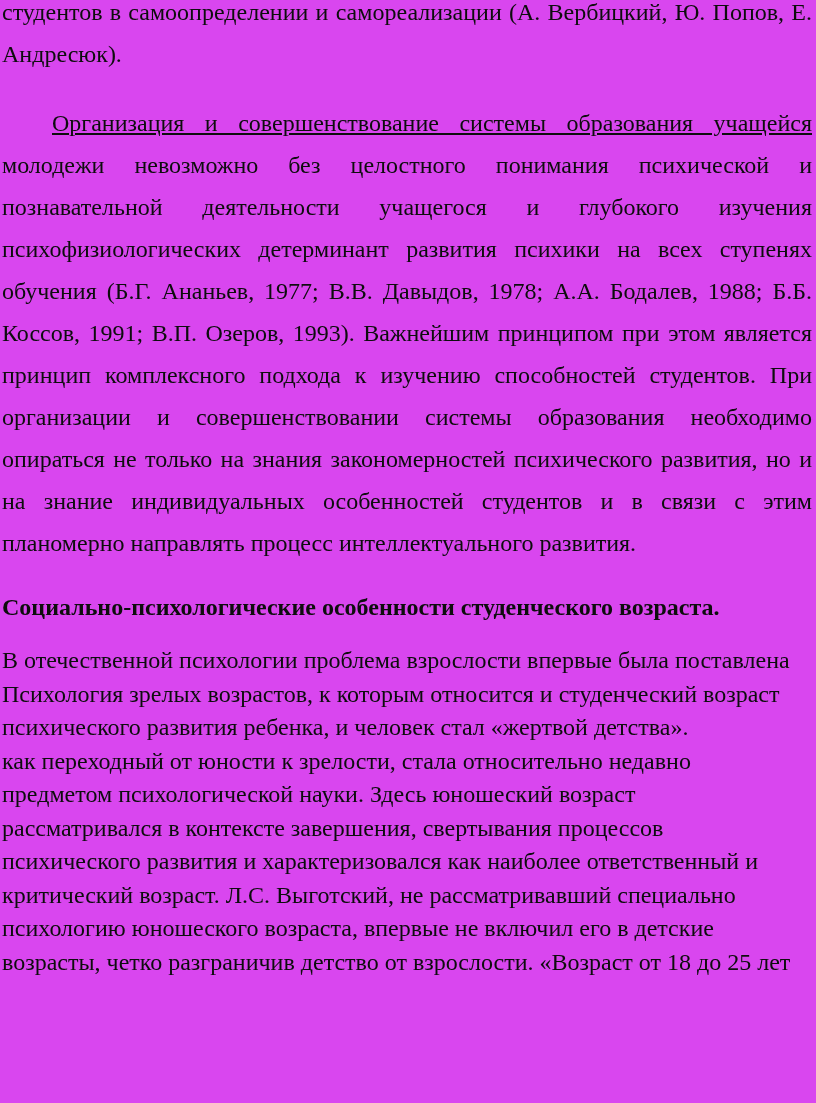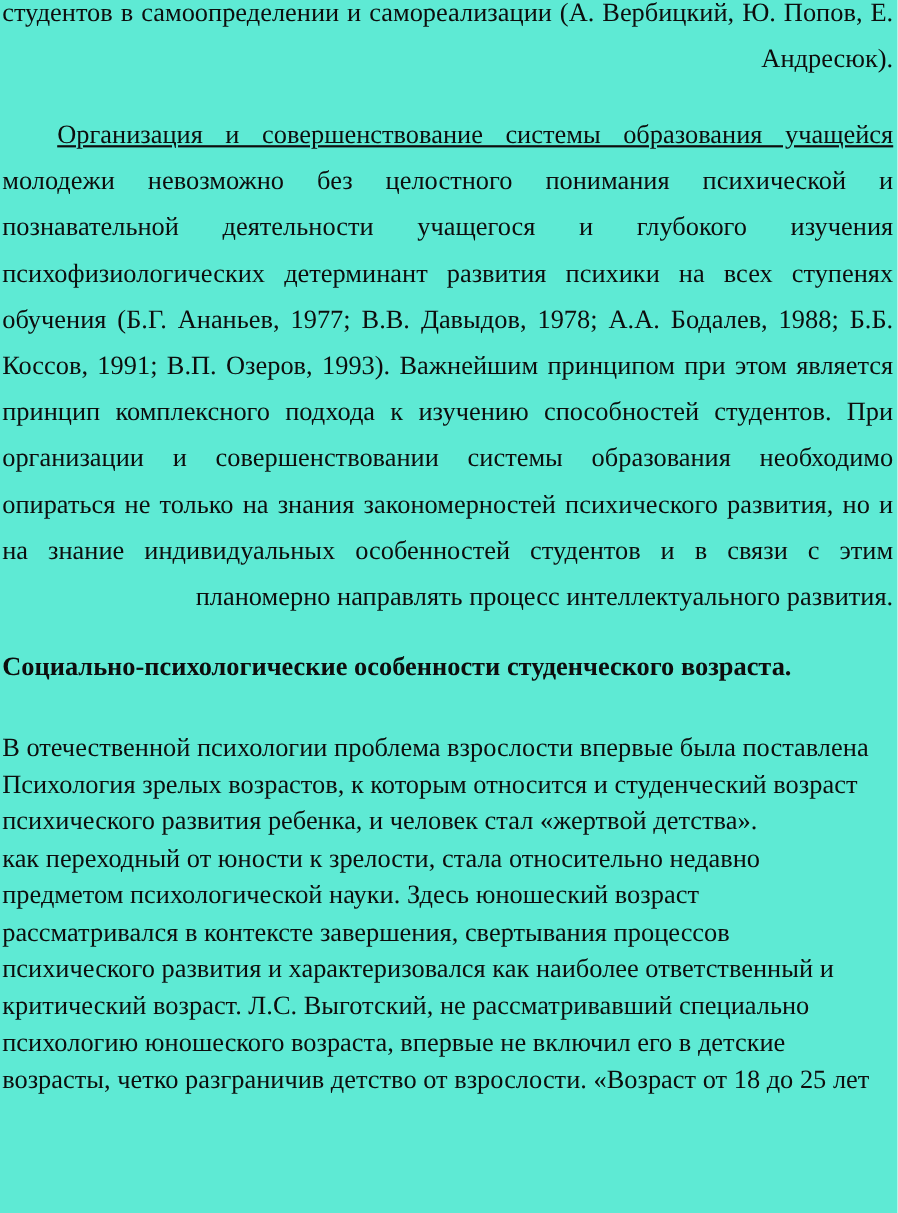--- a/index.html
+++ b/index.html
@@ -4,50 +4,50 @@
 <style>
   html, body {
     margin: 0;
     padding: 0;
     background: #ffffff;
   }
   .page {
     position: relative;
     width: 816px;
     height: 1103px;
-    background: #5eead4;
+    background: #d946ef;
     overflow: hidden;
     font-family: "Liberation Serif", "DejaVu Serif", serif;
     color: #0d0d0d;
     box-sizing: border-box;
     padding: 0 4px 0 2px;
   }
   .content {
     margin-top: -9px;
   }
   .para { margin: 0; padding: 0; }
   .line {
     font-size: 24px;
     white-space: normal;
   }
   
-  .s1 { line-height: 42px; text-align: right; }
+  .s1 { line-height: 42px; }
   .j  { text-align: justify; text-align-last: justify; }
   .indent { text-indent: 50px; text-decoration: underline; }
   .p2 { margin-top: 27px; }
   
   .heading {
     margin-top: 22px;
     font-size: 24px;
     line-height: 42px;
     font-weight: bold;
     text-align: left;
   }
   
-  .p3 { margin-top: 36px; }
+  .p3 { margin-top: 16px; }
   .s2 { line-height: 33.5px; }
 </style>
 </head>
 <body>
 
 <div class="page">
   <div class="content">
 
     <div class="para">
       <div class="line s1 j">студентов в самоопределении и самореализации (А. Вербицкий, Ю. Попов, Е.</div>

